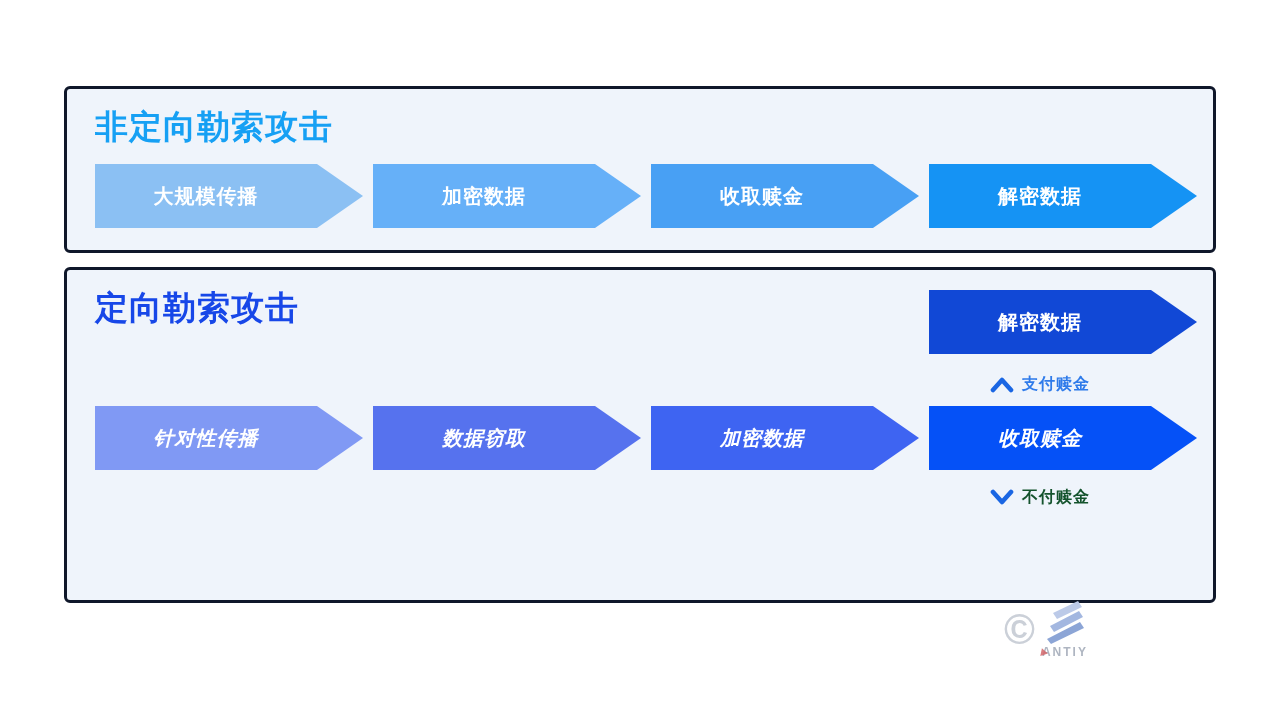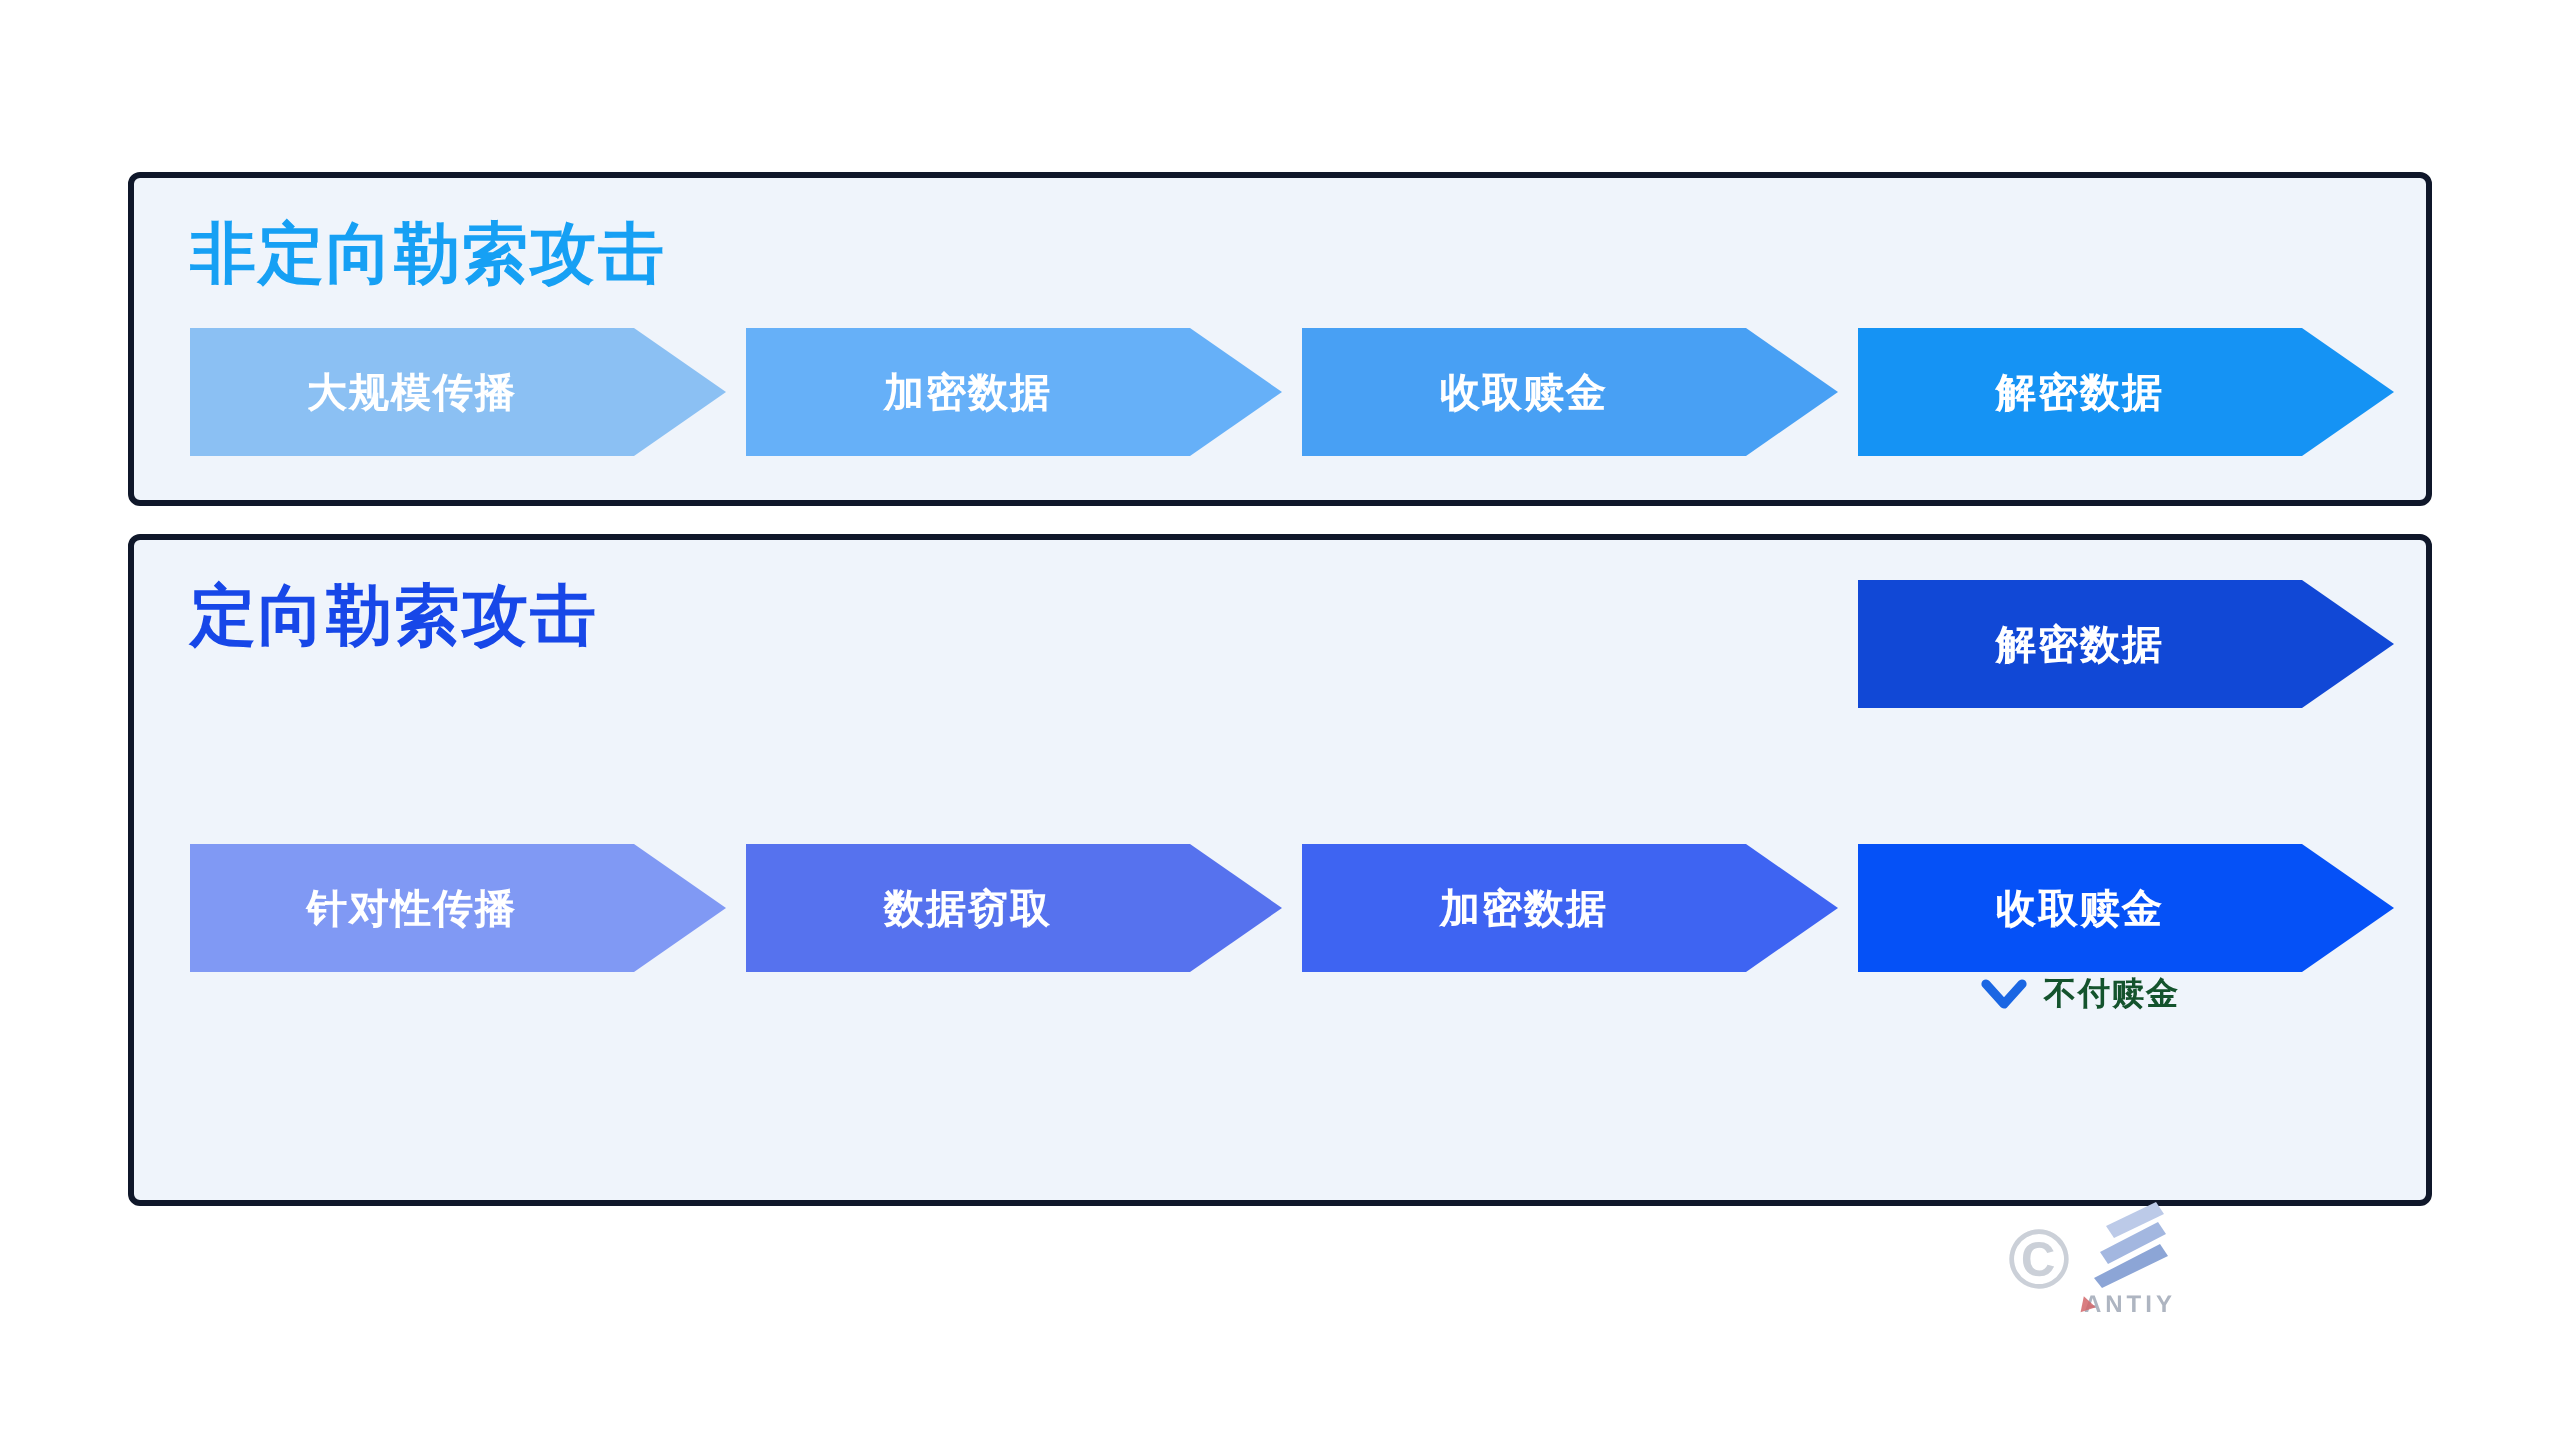--- a/index.html
+++ b/index.html
@@ -10,21 +10,21 @@
   .panel { position:absolute; left:64px; width:1152px; background:#EFF4FB;
     border:3px solid #0f172a; border-radius:6px; }
   .panel-top { top:86px; height:167px; }
   .panel-bottom { top:267px; height:336px; }
 
   .sec-title { position:absolute; left:28px; top:16px; font-size:33px;
     font-weight:bold; letter-spacing:1px; white-space:nowrap; }
 
   .flow-row { position:absolute; left:28px; display:flex; gap:10px; }
   .flow-row-top { top:75px; }
-  .flow-row-main { top:152px; }
+  .flow-row-main { top:136px;font-style:italic; }
 
   .arrow { width:268px; height:64px; position:relative; color:#ffffff;
     display:flex; align-items:center; justify-content:center;
     padding-right:46px; font-size:20px; font-weight:bold; letter-spacing:1px;
     clip-path:polygon(0 0, calc(100% - 46px) 0, 100% 50%, calc(100% - 46px) 100%, 0 100%);
     white-space:nowrap; }
 
   .col-arrow { position:absolute; left:862px; }
   .arrow-decrypt2 { top:20px; }
   .arrow-expose  { top:249px; }
@@ -63,20 +63,26 @@
       <div class="arrow" style="background-color: rgb(72, 160, 244);">收取赎金</div>
       <div class="arrow" style="background-color: rgb(21, 147, 244);">解密数据</div>
     </div>
   </section>
 
   <section class="panel panel-bottom">
     <h2 class="sec-title" style="color: rgb(23, 71, 232);">定向勒索攻击</h2>
 
     <div class="arrow col-arrow arrow-decrypt2" style="background-color: rgb(17, 72, 214);">解密数据</div>
 
+    <div class="branch-label label-pay">
+      <svg class="chev" width="24" height="17" viewBox="0 0 24 17">
+        <polyline points="3,14 12,4 21,14" fill="none" stroke="#1A66E3" stroke-width="4.6" stroke-linecap="round" stroke-linejoin="round"></polyline>
+      </svg>
+      <span style="color: rgb(47, 123, 234);">支付赎金</span>
+    </div>
 
     <div class="flow-row flow-row-main">
       <div class="arrow" style="background-color: rgb(128, 153, 244);">针对性传播</div>
       <div class="arrow" style="background-color: rgb(86, 114, 238);">数据窃取</div>
       <div class="arrow" style="background-color: rgb(62, 100, 242);">加密数据</div>
       <div class="arrow" style="background-color: rgb(5, 81, 247);">收取赎金</div>
     </div>
 
     <div class="branch-label label-nopay">
       <svg class="chev" width="24" height="17" viewBox="0 0 24 17">

